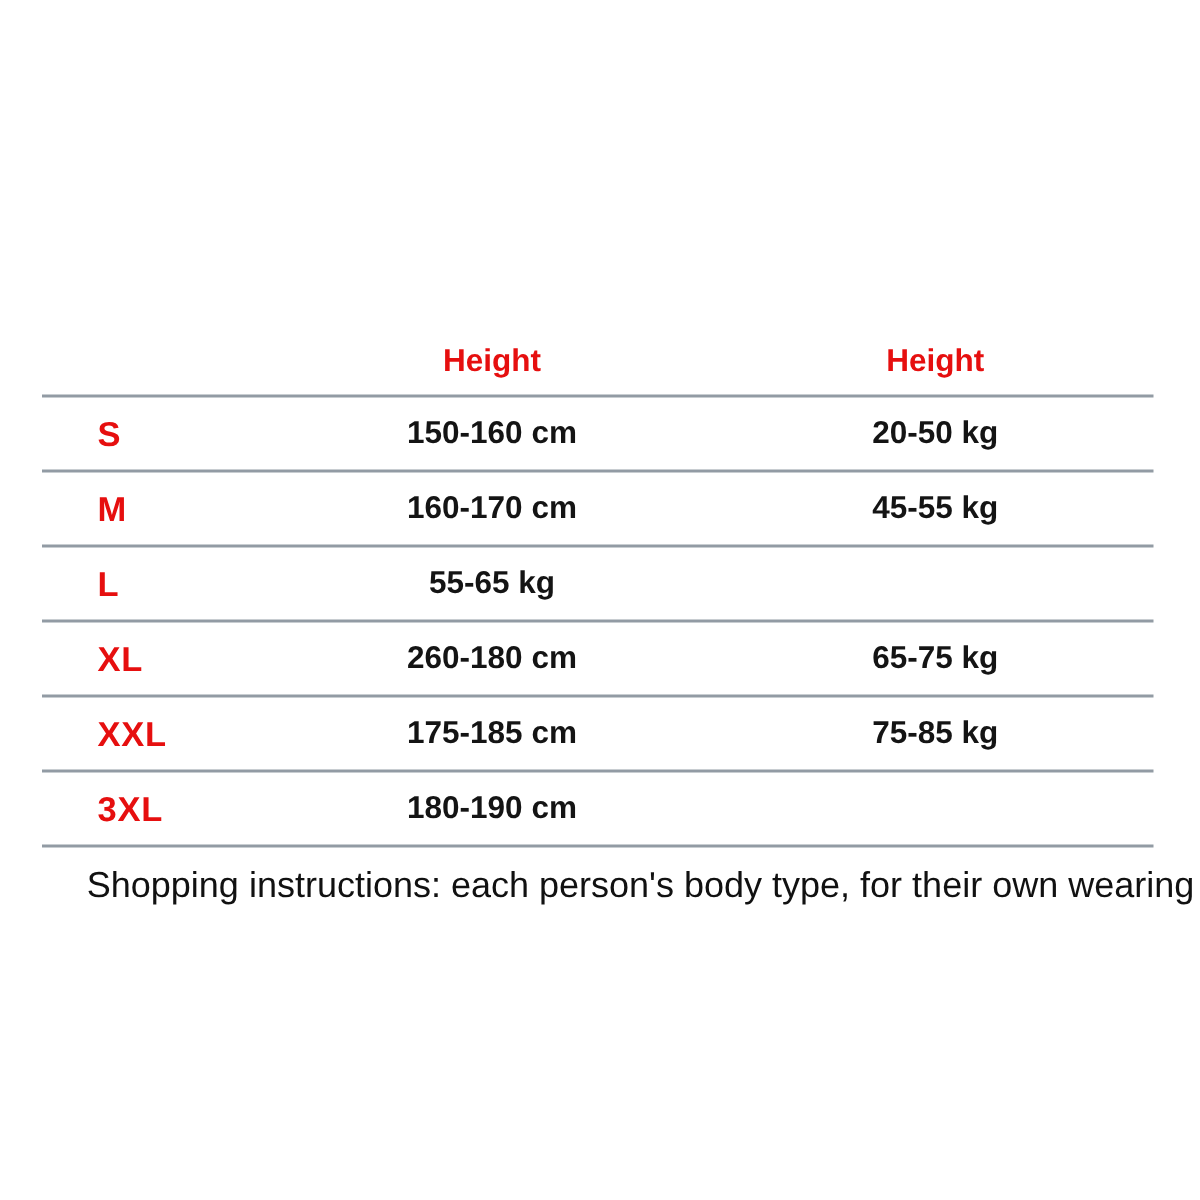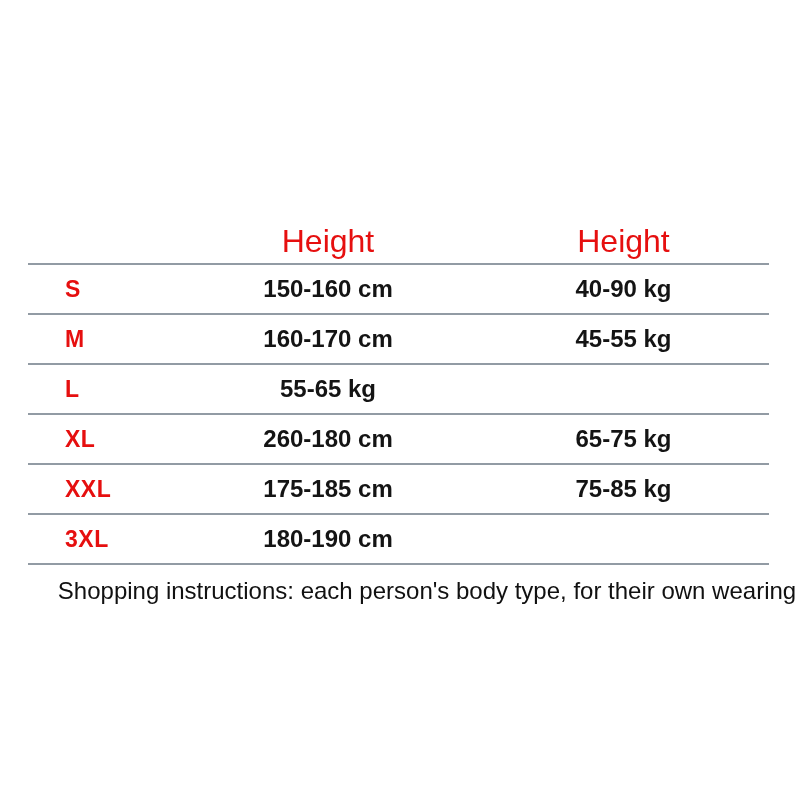--- a/index.html
+++ b/index.html
@@ -45,27 +45,27 @@
     color:var(--red);
     font-weight:700;
     font-size:23px;
     letter-spacing:0.5px;
   }
   .cell.centered{
     justify-content:center;
   }
   .cell.head{
     color:var(--red);
-    font-weight:400;
-    font-size:32px;
+    font-weight:700;
+    font-size:21px;
   }
   .cell.value{
     color:var(--dark);
     font-weight:700;
-    font-size:24px;
+    font-size:21px;
     text-align:right;
   }
   .shopping-note{
     position:absolute;
     top:575px;
     left:0;
     width:800px;
     text-align:center;
     color:#111111;
     font-size:24px;
@@ -83,21 +83,21 @@
 
     <div class="trow header">
       <div class="cell size"></div>
       <div class="cell centered head">Height</div>
       <div class="cell centered head">Height</div>
     </div>
 
     <div class="trow data">
       <div class="cell size">S</div>
       <div class="cell centered value">150-160 cm</div>
-      <div class="cell centered value">40-90 kg</div>
+      <div class="cell centered value">20-50 kg</div>
     </div>
 
     <div class="trow data">
       <div class="cell size">M</div>
       <div class="cell centered value">160-170 cm</div>
       <div class="cell centered value">45-55 kg</div>
     </div>
 
     <div class="trow data">
       <div class="cell size">L</div>

